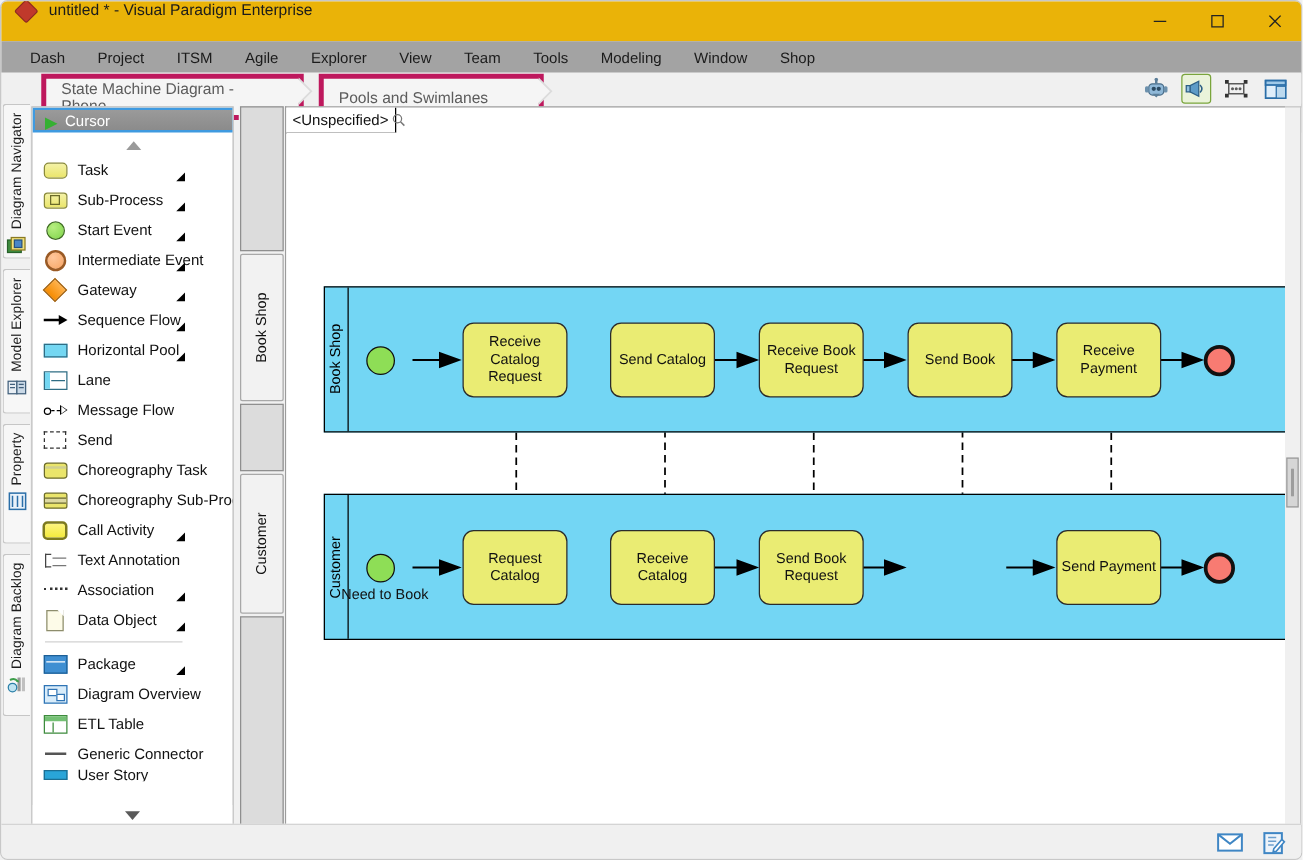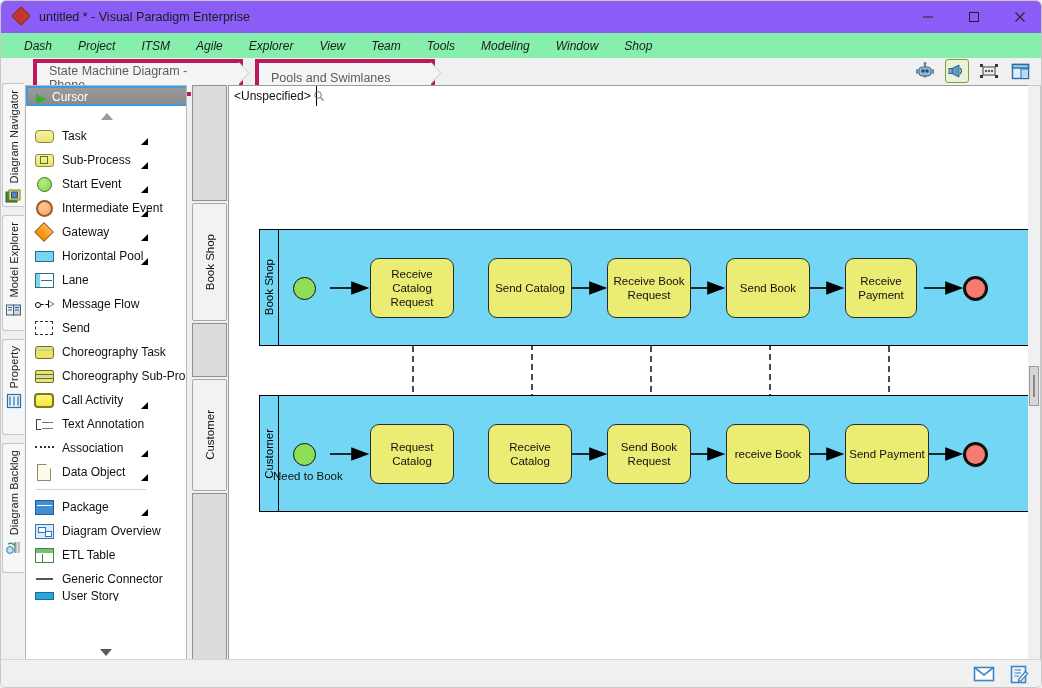--- a/index.html
+++ b/index.html
@@ -6,33 +6,33 @@
   body{
     width:1042px;height:688px;overflow:hidden;
     font-family:"Liberation Sans",sans-serif;
     font-size:12px;color:#000;background:#f0f0f0;
     -webkit-font-smoothing:antialiased;
   }
   .app{position:relative;width:1042px;height:688px;background:#f0f0f0;
        border:1px solid #c8c8c8;box-sizing:border-box;border-radius:6px;overflow:hidden;}
 
   
-  .titlebar{position:absolute;left:0;top:0;width:1042px;height:32px;background:#8b5cf6;
-            display:flex;align-items:center;}
+  .titlebar{position:absolute;left:0;top:0;width:1042px;height:32px;background:#eab308;
+            display:flex;align-items:flex-start;}
   .app-icon{width:18px;height:18px;margin-left:12px;margin-right:8px;position:relative;}
   .app-icon .diamond{position:absolute;left:1px;top:1px;width:12px;height:12px;background:#c0392b;
         border:1px solid #8e2b20;transform:rotate(45deg);border-radius:2px;}
   .title-text{font-size:12.5px;color:#1b1b1b;}
   .win-btns{position:absolute;right:0;top:0;height:32px;display:flex;}
   .win-btn{width:46px;height:32px;display:flex;align-items:center;justify-content:center;
            font-size:13px;color:#222;}
 
   
-  .menubar{position:absolute;left:0;top:32px;width:1042px;height:25px;background:#86efac;
-           display:flex;align-items:center;padding-left:10px;box-sizing:border-box;font-style:italic;}
+  .menubar{position:absolute;left:0;top:32px;width:1042px;height:25px;background:#a3a3a3;
+           display:flex;align-items:center;padding-left:10px;box-sizing:border-box;}
   .menu-item{padding:3px 13px;font-size:12px;color:#1b1b1b;white-space:nowrap;}
 
   
   .crumbbar{position:absolute;left:24px;top:58px;width:1018px;height:24px;background:#f0f0f0;}
   .crumb{position:absolute;top:0;height:37px;display:flex;align-items:center;
          background:#f5f5f5;border:4px solid #be185d;box-sizing:border-box;padding:0 14px 0 12px;
          font-size:12.5px;color:#5c5c5c;}
   .crumb .arrowcap{position:absolute;right:-11px;top:-1px;width:0;height:0;
          border-top:11px solid transparent;border-bottom:11px solid transparent;
          border-left:11px solid #dcdcdc;}
@@ -371,20 +371,27 @@
 
 
       <div class="pal-row">
         <span class="ico">
             <span class="sh-gw"></span>
           </span>
         <span class="txt">Gateway</span>
         <span class="corner"></span>
       </div>
 
+      <div class="pal-row">
+        <span class="ico">
+            <span class="sh-arrow"></span>
+          </span>
+        <span class="txt">Sequence Flow</span>
+        <span class="corner"></span>
+      </div>
 
       <div class="pal-row">
         <span class="ico">
             <span class="sh-pool"></span>
           </span>
         <span class="txt">Horizontal Pool</span>
         <span class="corner"></span>
       </div>
 
       <div class="pal-row">
@@ -579,21 +586,21 @@
               <path d="M107 58 L92 52.5 L92 63.5 Z"></path>
             <line x1="783" y1="58" x2="800" y2="58"></line>
           </g>
         </svg>
 
         <div class="ev start" style="left:33px;top:47px;width:23px;height:23px;"></div>
         <div class="task" style="left:110px;top:28px;width:84px;height:60px;">Receive Catalog Request</div>
         <div class="task" style="left:228px;top:28px;width:84px;height:60px;">Send Catalog</div>
         <div class="task" style="left:466px;top:28px;width:84px;height:60px;">Send Book</div>
         <div class="task" style="left:347px;top:28px;width:84px;height:60px;">Receive Book Request</div>
-        <div class="task" style="left:585px;top:28px;width:72px;height:60px;">Receive Payment</div>
+        <div class="task" style="left:585px;top:28px;width:84px;height:60px;">Receive Payment</div>
         <div class="ev end" style="left:703px;top:46px;width:25px;height:25px;"></div>
       </div>
 
       <div class="pool" style="left:30px;top:289px;width:778px;height:117px;">
         <div class="hdr">
           <span>Customer</span>
         </div>
 
         <svg width="778" height="117" style="position:absolute;left:0;top:0;pointer-events:none;">
           <g stroke="#000" stroke-width="1.6" fill="#000">
@@ -609,21 +616,20 @@
               <path d="M107 58 L92 52.5 L92 63.5 Z"></path>
             <line x1="783" y1="58" x2="800" y2="58"></line>
           </g>
         </svg>
 
         <div class="ev start" style="left:33px;top:47px;width:23px;height:23px;"></div>
         <div class="evlabel" style="left:13px;top:74px;">Need to Book</div>
         <div class="task" style="left:110px;top:28px;width:84px;height:60px;">Request Catalog</div>
         <div class="task" style="left:228px;top:28px;width:84px;height:60px;">Receive Catalog</div>
         <div class="task" style="left:347px;top:28px;width:84px;height:60px;">Send Book Request</div>
-        <div class="task" style="left:466px;top:28px;width:84px;height:60px;">receive Book</div>
         <div class="task" style="left:585px;top:28px;width:84px;height:60px;">Send Payment</div>
         <div class="ev end" style="left:703px;top:46px;width:25px;height:25px;"></div>
       </div>
 
     </div>
   </div>
 
   <div class="hscroll">
     <div class="hthumb" style="top:280px;height:40px;"></div>
   </div>

